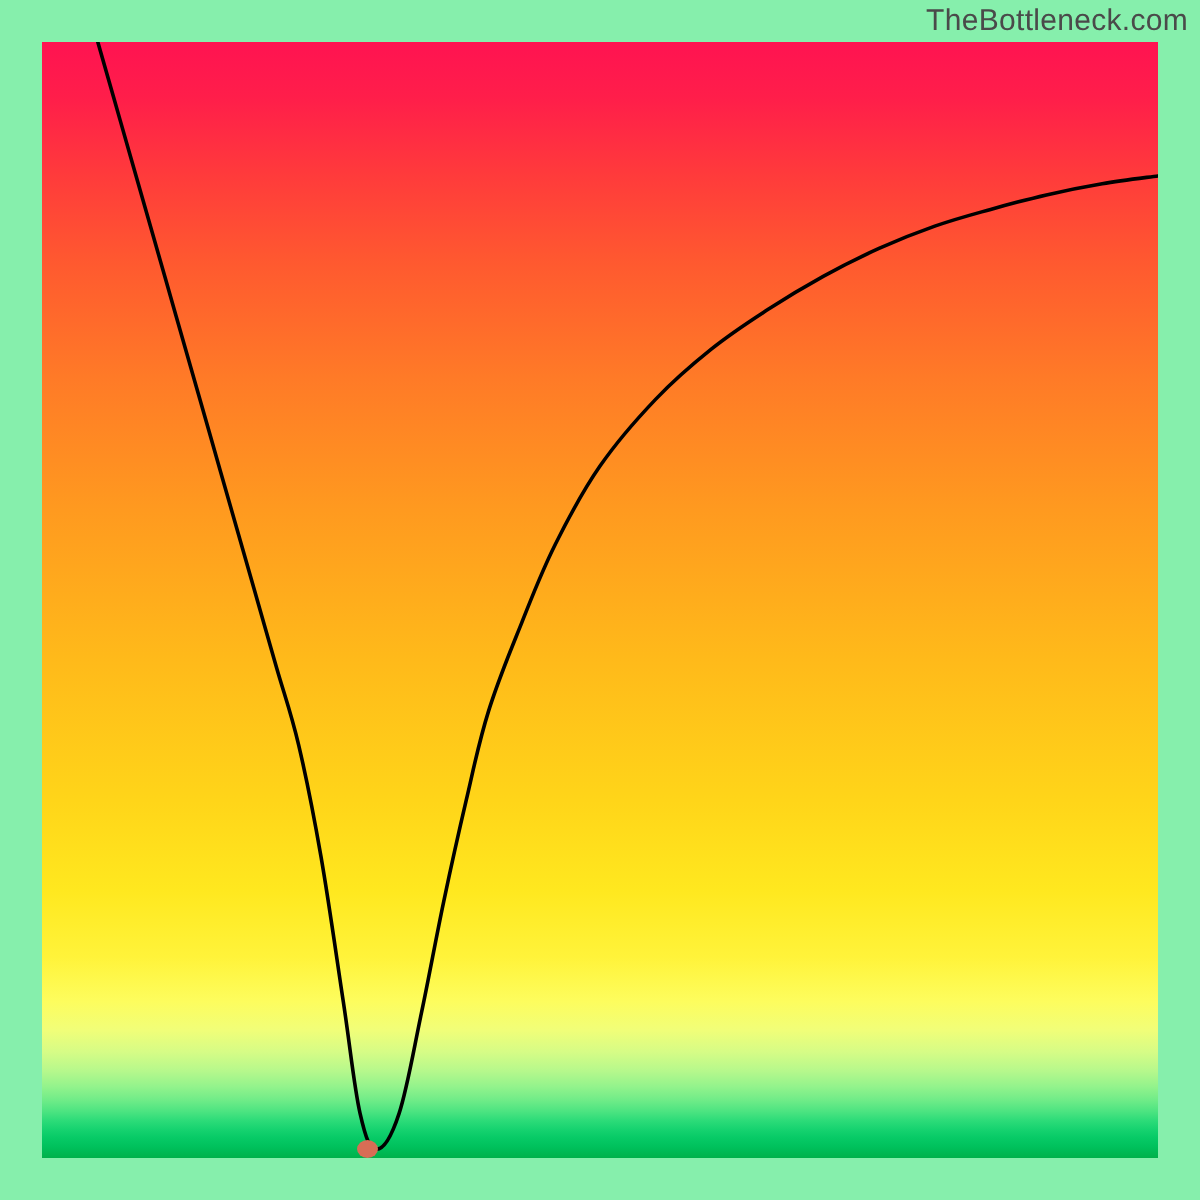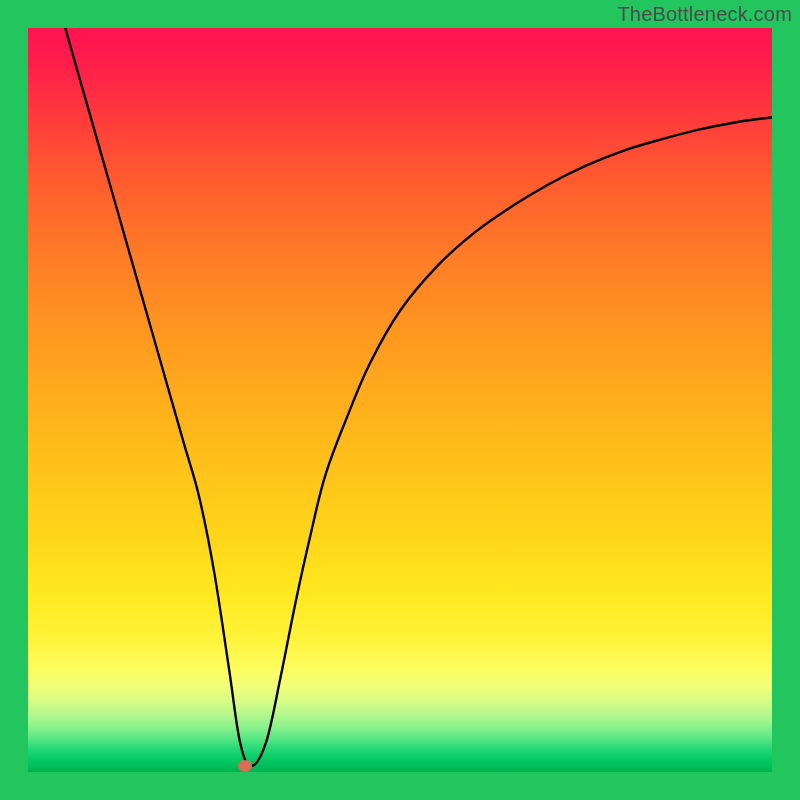--- a/index.html
+++ b/index.html
@@ -10,21 +10,21 @@
     overflow: hidden;
     background: #000;
     font-family: Arial, Helvetica, sans-serif;
   }
   .frame {
     position: absolute;
     left: 0;
     top: 0;
     width: 800px;
     height: 800px;
-    background: #22c55e;
+    background: #86efac;
   }
   .plot {
     position: absolute;
     left: 28px;
     top: 28px;
     width: 744px;
     height: 744px;
     overflow: hidden;
   }
   .gradient {

